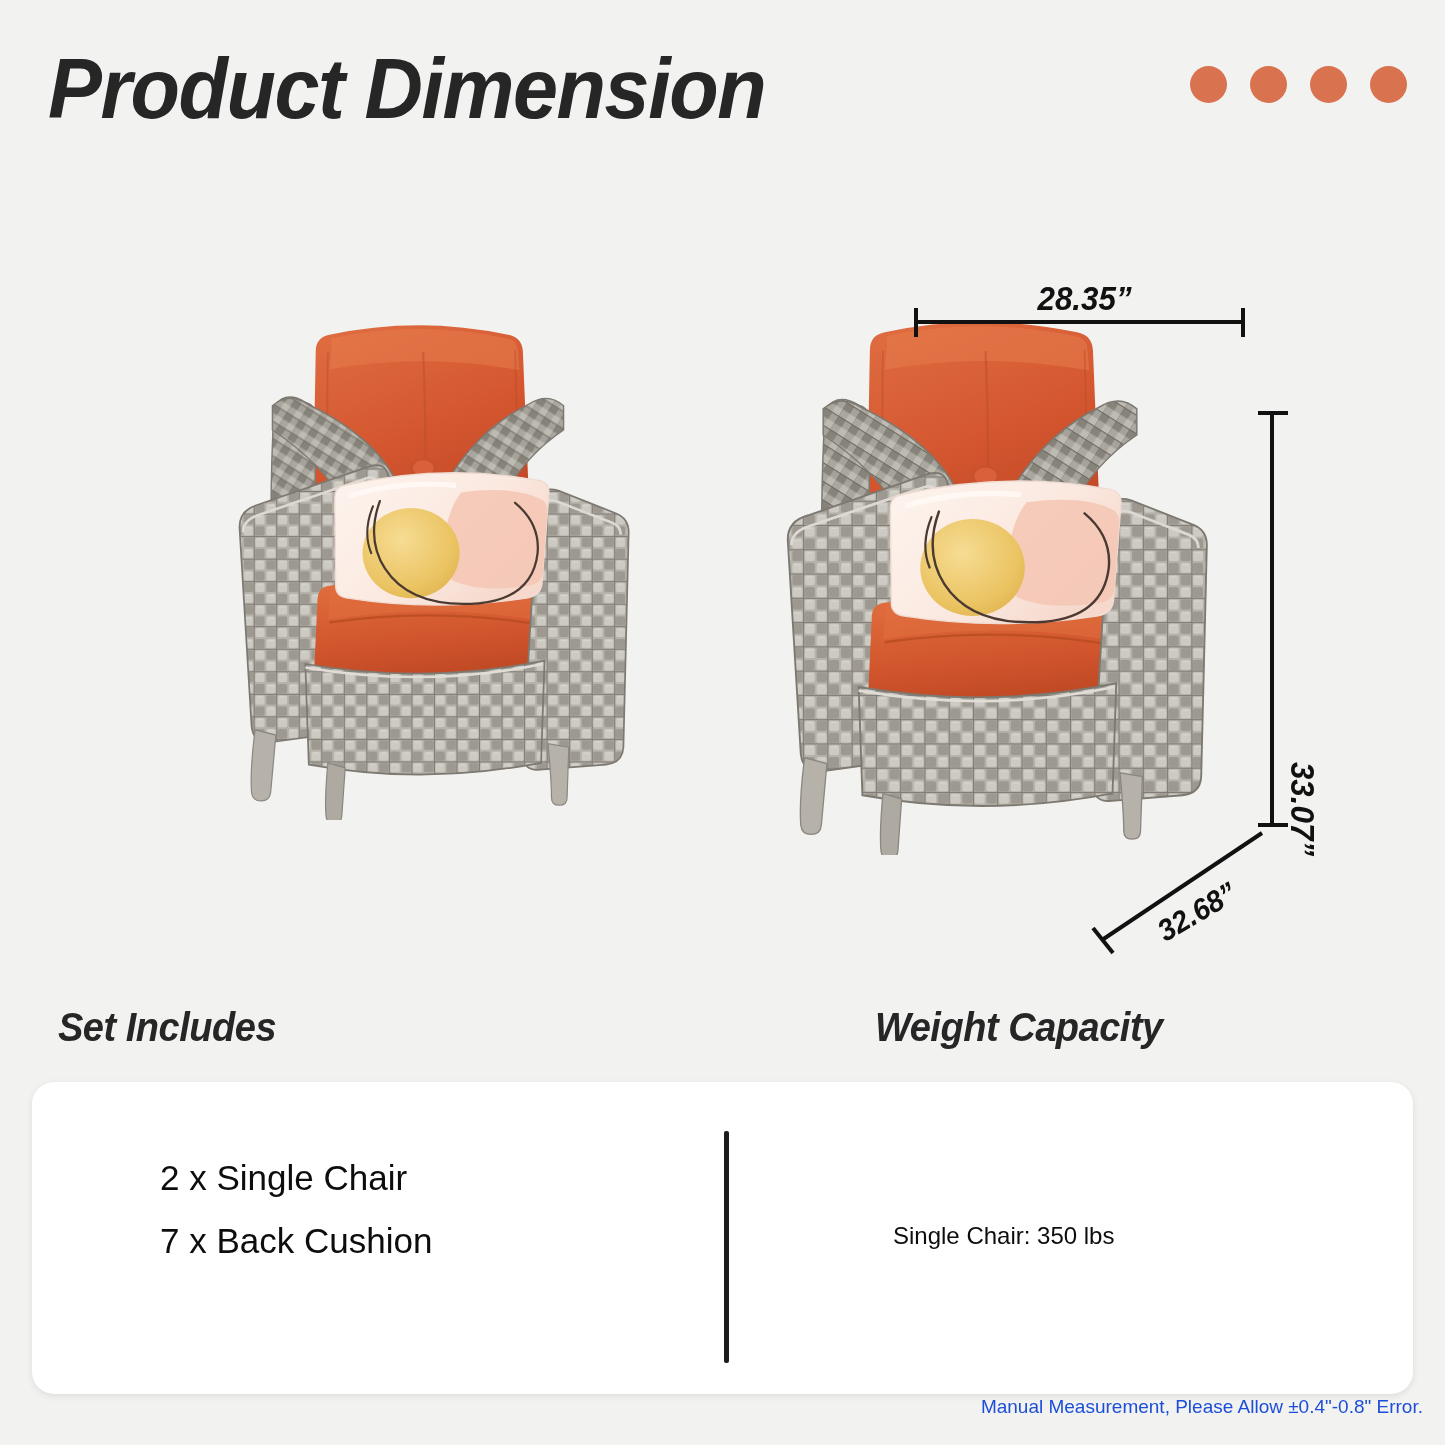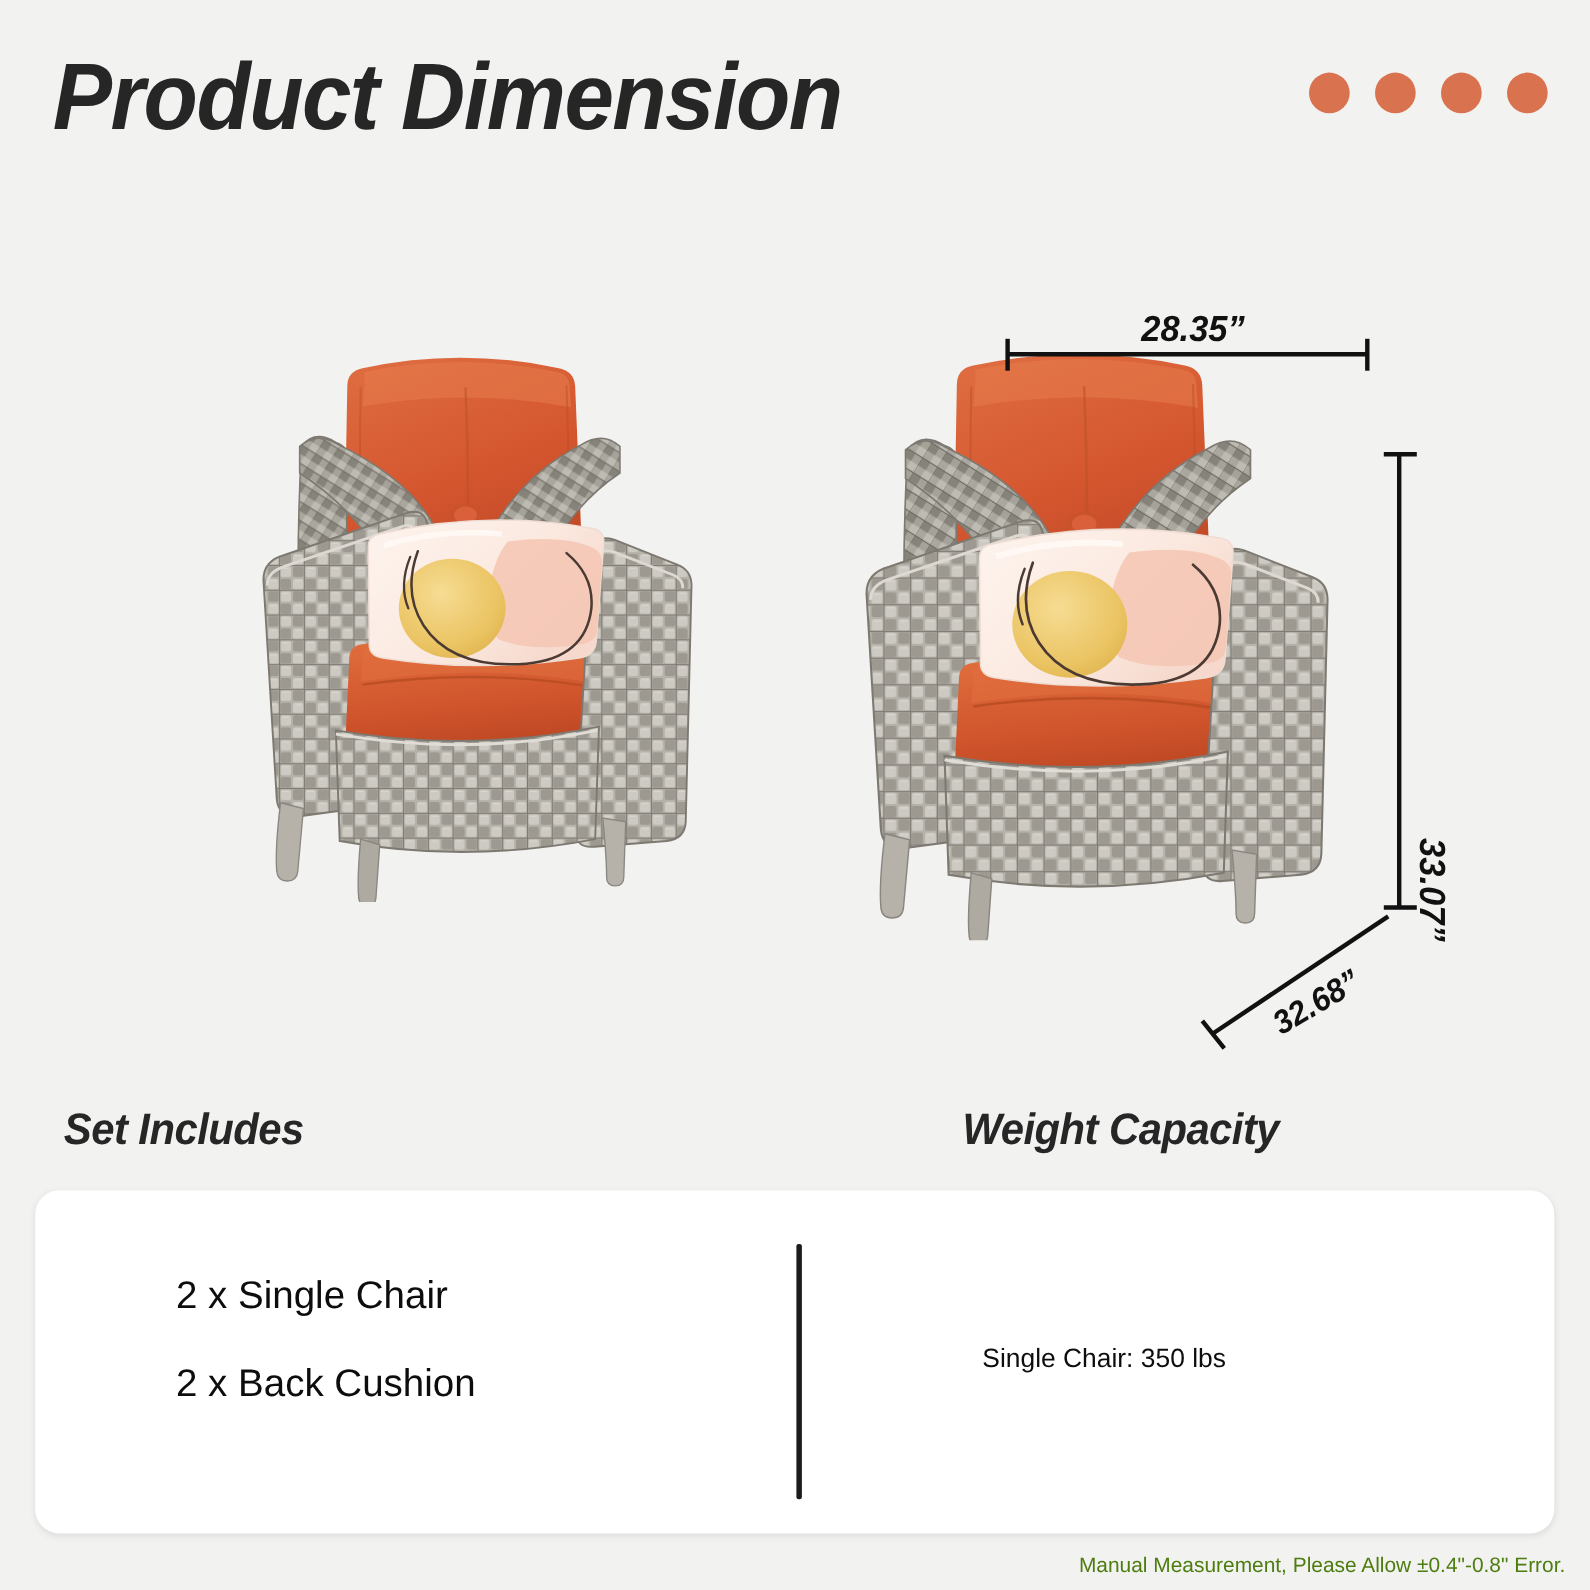--- a/index.html
+++ b/index.html
@@ -61,30 +61,30 @@
     width:1381px;height:312px;
     background:#fff;border-radius:22px;
     box-shadow:0 2px 7px rgba(0,0,0,0.09);
   }
   .divider{
     position:absolute;left:724px;top:1131px;
     width:5px;height:232px;background:#1c1c1c;border-radius:2px;
   }
   .set-list{
     position:absolute;left:160px;top:1158px;
-    display:flex;flex-direction:column;gap:40px;
+    display:flex;flex-direction:column;gap:23px;
   }
   .set-item{font-size:35px;color:#0d0d0d;line-height:40px;white-space:nowrap;}
   .weight-text{
     position:absolute;left:893px;top:1222px;
     font-size:24px;color:#0d0d0d;white-space:nowrap;
   }
   .footnote{
-    position:absolute;right:22px;bottom:10px;
-    font-size:19px;color:#4d7c0f;white-space:nowrap;
+    position:absolute;right:22px;bottom:27px;
+    font-size:19px;color:#1d4ed8;white-space:nowrap;
   }
 </style>
 </head>
 <body>
 
 <div class="page">
 
   <div class="header">
     <div class="title">Product Dimension</div>
     <div class="dots">
@@ -229,20 +229,20 @@
   </div>
 
   <div class="sec-head sec-set">Set Includes</div>
   <div class="sec-head sec-weight">Weight Capacity</div>
 
   <div class="card"></div>
   <div class="divider"></div>
 
   <div class="set-list">
     <div class="set-item">2 x Single Chair</div>
-    <div class="set-item">2 x Back Cushion</div>
+    <div class="set-item">7 x Back Cushion</div>
   </div>
 
   <div class="weight-text">Single Chair: 350 lbs</div>
 
   <div class="footnote">Manual Measurement, Please Allow ±0.4"-0.8" Error.</div>
 
 </div>
 
 </body></html>

